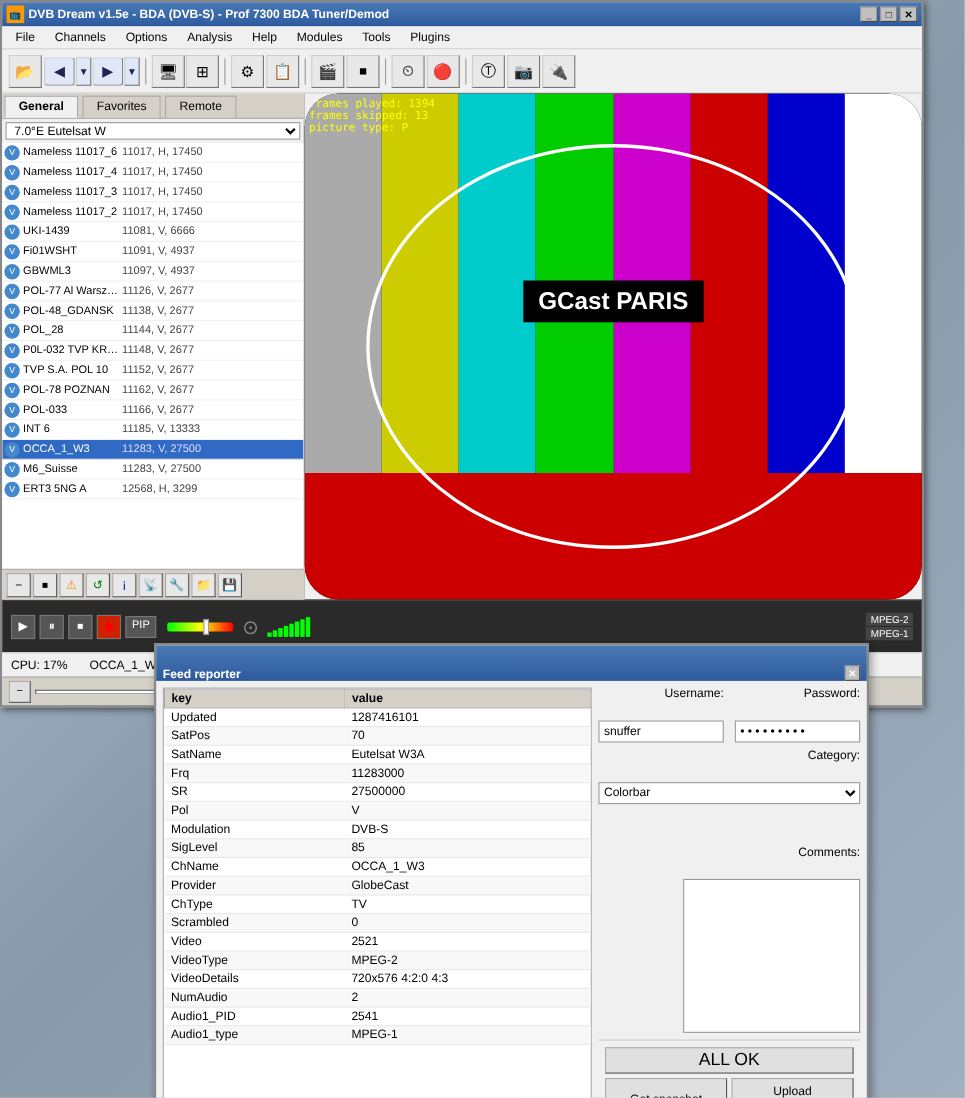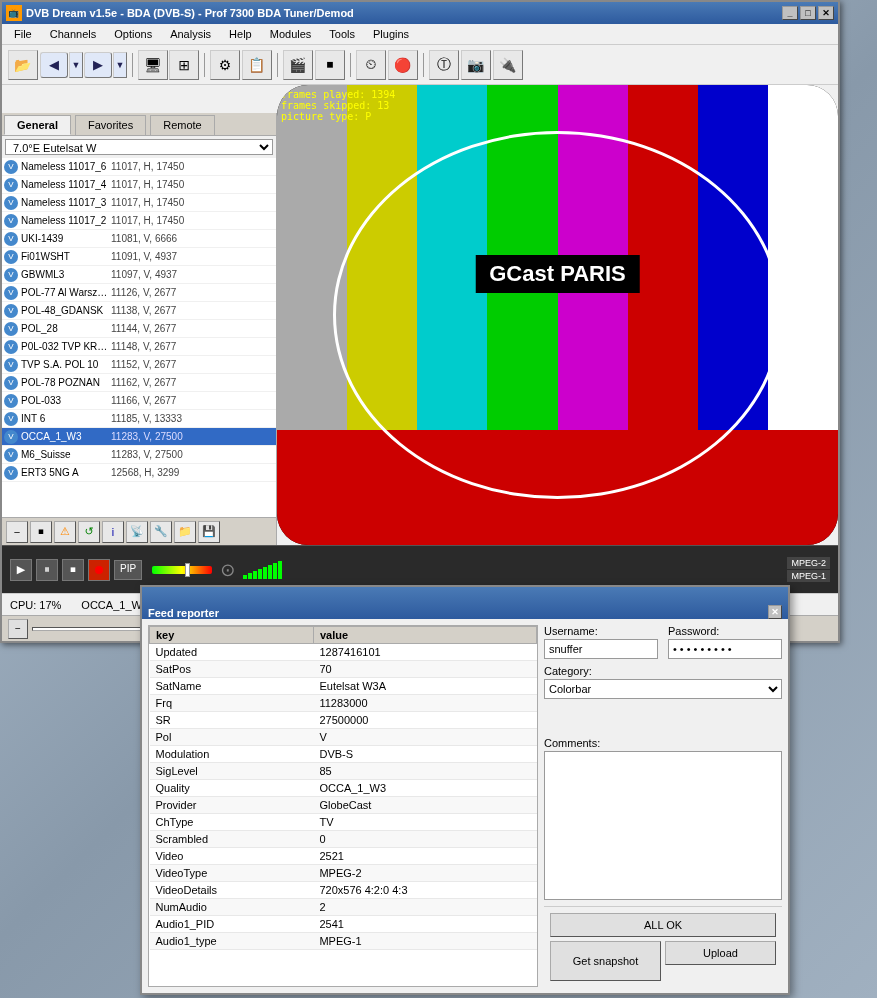--- a/index.html
+++ b/index.html
@@ -105,21 +105,20 @@
       height: 460px;
     }
 
     
     #left-panel {
       width: 275px;
       border-right: 1px solid #aaa;
       display: flex;
       flex-direction: column;
       background: #f0f0f0;
-      margin-top: 28px;
     }
 
     
     #tabs {
       display: flex;
       border-bottom: 1px solid #aaa;
       padding-top: 2px;
       background: #d4d0c8;
     }
     .tab {
@@ -441,21 +440,22 @@
     
     #fr-form {
       flex: 1;
       display: flex;
       flex-direction: column;
       gap: 6px;
     }
     .fr-field-group {
       display: flex;
       flex-direction: column;
-      gap: 2px;
+      gap: 18px;
+      align-items: flex-end;
     }
     .fr-label {
       font-size: 11px;
       font-weight: normal;
     }
     .fr-input {
       height: 20px;
       border: 1px solid #999;
       background: white;
       padding: 1px 4px;
@@ -500,21 +500,21 @@
       display: flex;
       flex-direction: column;
       gap: 4px;
     }
     .fr-all-ok-btn {
       width: 100%;
       height: 24px;
       background: #e0e0e0;
       border: 1px outset #aaa;
       cursor: pointer;
-      font-size: 11px;
+      font-size: 16px;
       text-align: center;
     }
     .fr-action-row {
       display: flex;
       gap: 4px;
     }
     .fr-snapshot-btn {
       flex: 1;
       height: 40px;
       background: #e0e0e0;
@@ -863,21 +863,21 @@
               </tr>
               <tr>
                 <td>Modulation</td>
                 <td>DVB-S</td>
               </tr>
               <tr>
                 <td>SigLevel</td>
                 <td>85</td>
               </tr>
               <tr>
-                <td>Quality</td>
+                <td>ChName</td>
                 <td>OCCA_1_W3</td>
               </tr>
               <tr>
                 <td>Provider</td>
                 <td>GlobeCast</td>
               </tr>
               <tr>
                 <td>ChType</td>
                 <td>TV</td>
               </tr>

